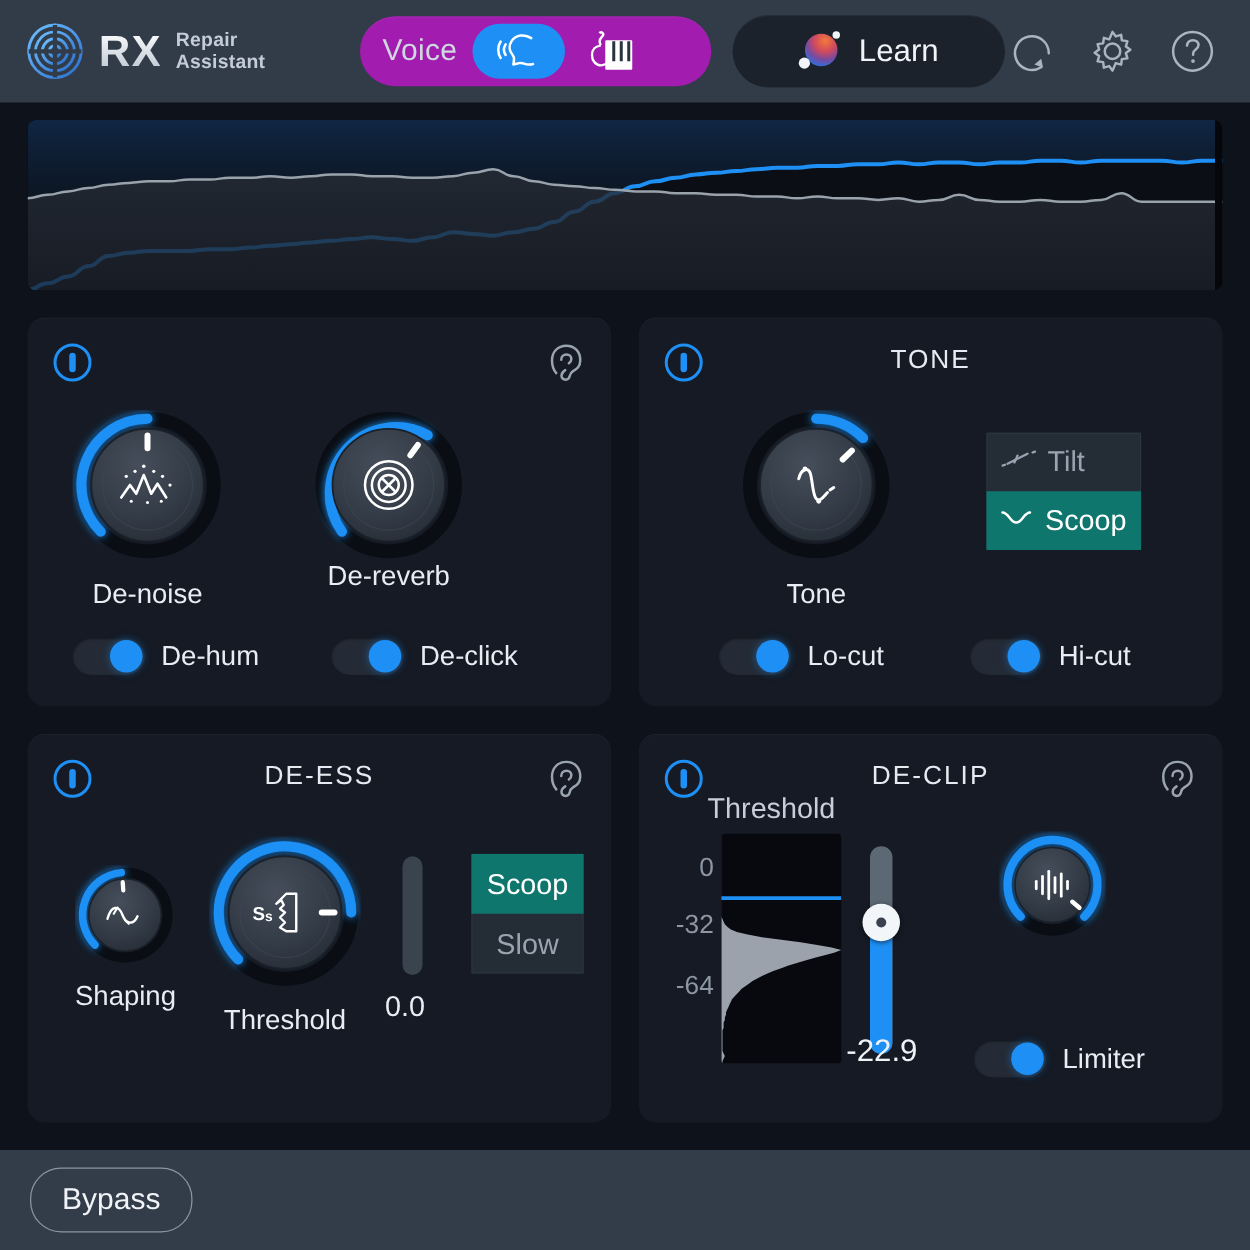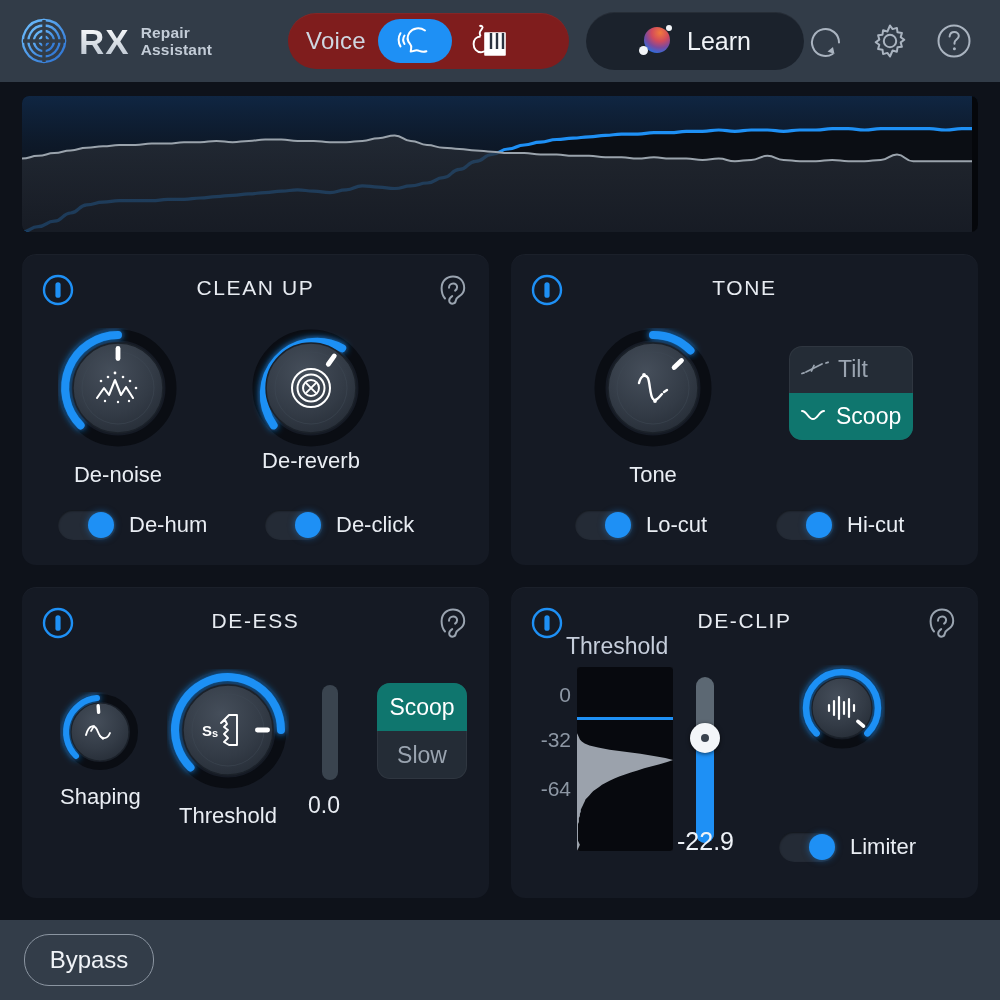--- a/index.html
+++ b/index.html
@@ -32,21 +32,21 @@
     -webkit-background-clip:text;background-clip:text;color:transparent;
   }
   .brand-sub{
     font-size:15.5px;font-weight:bold;line-height:1.12;
     color:#c3ccd7;letter-spacing:.2px;
   }
 
   .seg-voice{
     position:absolute;left:288px;top:13px;
     width:281px;height:56px;border-radius:28px;
-    background:#7f1d1d;
+    background:#a21caf;
     display:flex;align-items:center;
     box-sizing:border-box;padding:0 6px 0 18px;
     box-shadow:inset 0 1px 0 rgba(255,255,255,.045);
   }
   .seg-voice .lab{
     font-size:24px;color:#cfd7e1;margin-right:12px;letter-spacing:.2px;
   }
   .seg-btn{
     width:74px;height:44px;border-radius:22px;
     display:flex;align-items:center;justify-content:center;
@@ -129,21 +129,21 @@
   }
   .tgl .dot{
     position:absolute;top:2px;left:30px;width:26px;height:26px;border-radius:50%;
     background:#1e90f5;
     box-shadow:0 0 7px rgba(30,144,245,.5);
   }
   .tgl-lab{font-size:22px;color:#e9edf3;}
 
   
   .vsel{
-    border-radius:13px;overflow:hidden;background:#242c36;
+    border-radius:1px;overflow:hidden;background:#242c36;
     box-shadow:inset 0 0 0 1px rgba(255,255,255,.05);
   }
   .vsel .opt{
     display:flex;align-items:center;justify-content:flex-start;gap:9px;
     box-sizing:border-box;
   }
   .vsel .opt.sel{background:#0f766e;}
   .vsel .opt .t{font-size:23px;color:#9aa4b0;}
   .vsel .opt.sel .t{color:#ffffff;}
 
@@ -299,21 +299,20 @@
 
   <div class="grid">
 
     <div class="panel">
       <span class="pwr">
         <svg width="32" height="32" viewBox="0 0 32 32">
           <circle cx="16" cy="16" r="14" fill="none" stroke="#1e90f5" stroke-width="2.4"></circle>
           <rect x="13.4" y="8.2" width="5.2" height="15.6" rx="2.6" fill="#1e90f5"></rect>
         </svg>
       </span>
-      <div class="panel-title">CLEAN UP</div>
       <span class="ear">
         <svg width="32" height="34" viewBox="0 0 32 34" fill="none" stroke="#9aa4b0" stroke-width="2" stroke-linecap="round">
           <path d="M8 25.5c-2.6-3-3.4-6.6-3.4-10.3C4.6 8.4 9.4 3.5 16 3.5s11.2 4.6 11.2 11.6c0 5.6-3.2 7.2-5.5 8.6-1.9 1.2-2.6 2.2-2.9 4-.3 2-1.6 3-3.3 3-2 0-3.3-1.3-3.3-3.2 0-2.3 1.4-3.4 3-4.4"></path>
           <path d="M12 14.8c0-2.4 1.8-4.3 4.2-4.3 2.2 0 3.9 1.6 3.9 3.7 0 1.7-.9 2.6-2 3.4"></path>
         </svg>
       </span>
 
       <div style="position:absolute;left:36px;top:74px;">
         <div class="knob" style="width:120px;height:120px;">
           <svg width="120" height="120" viewBox="0 0 120 120">

